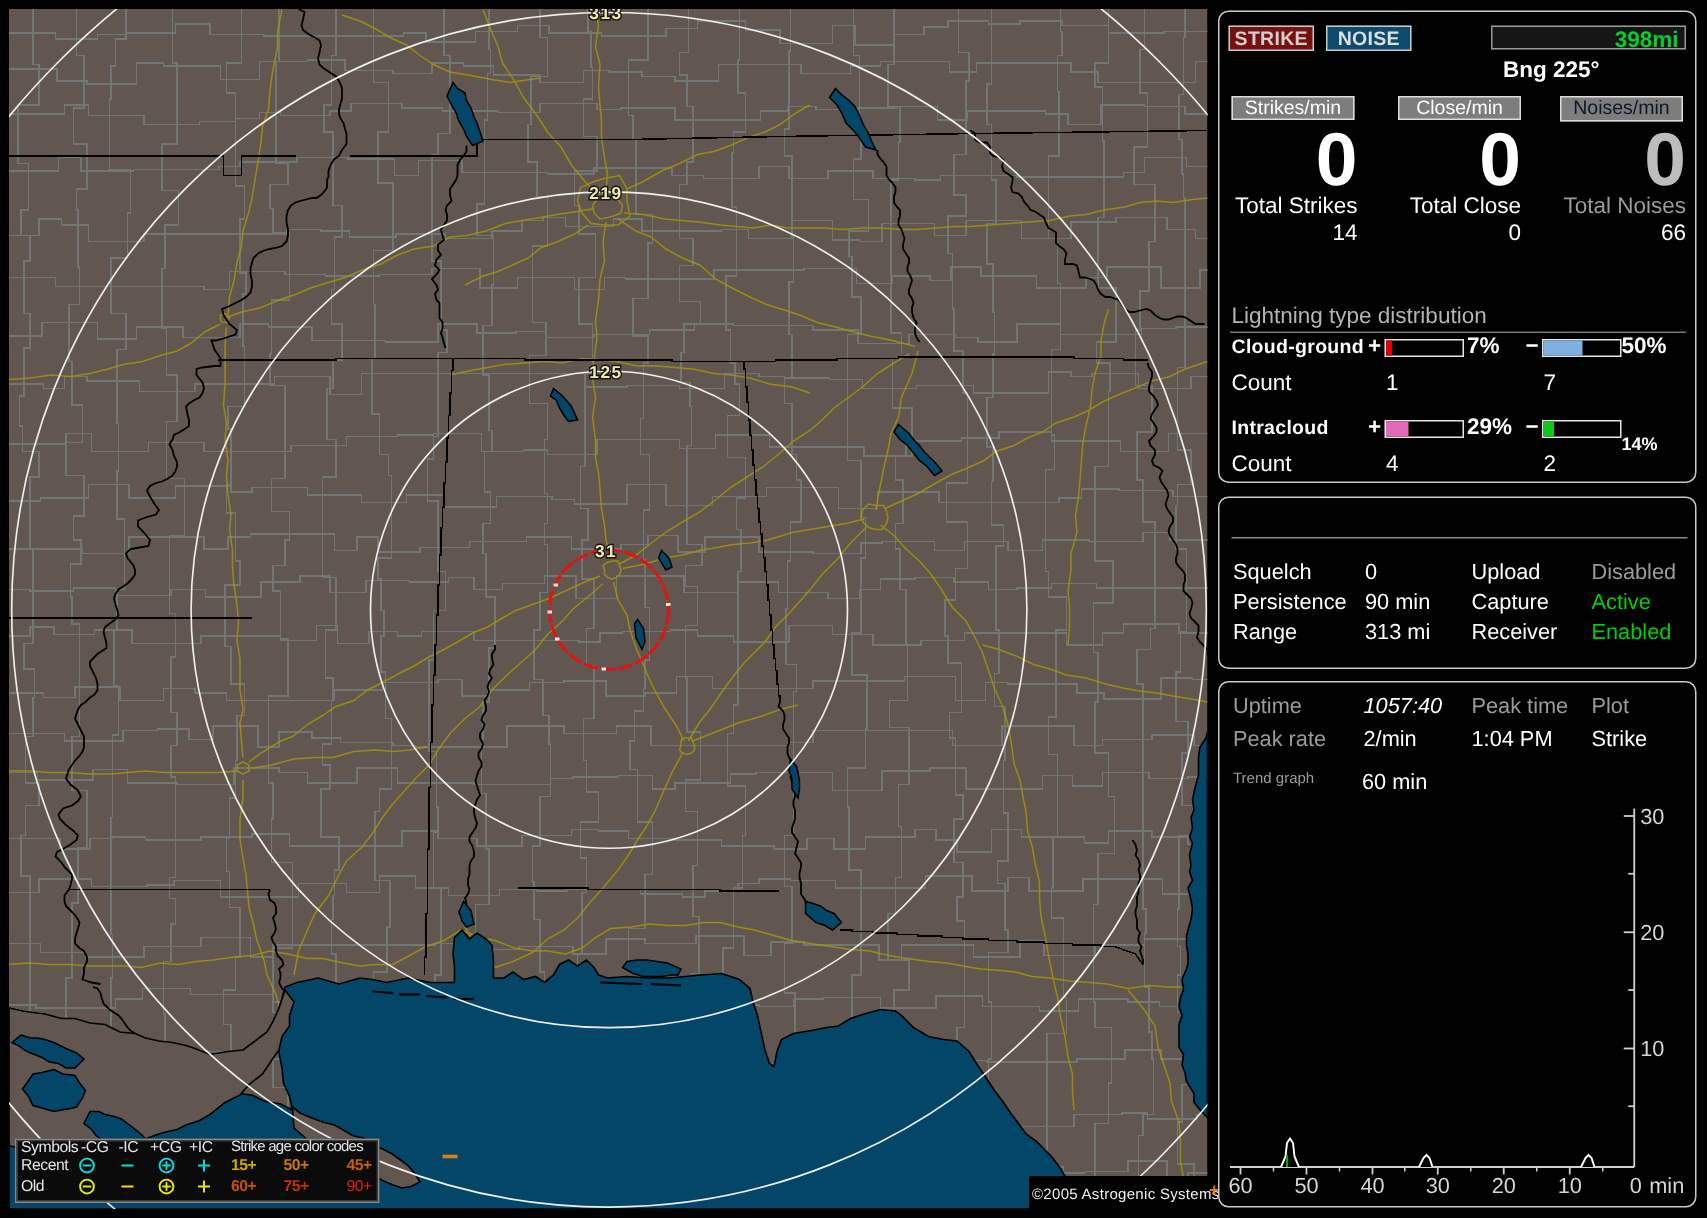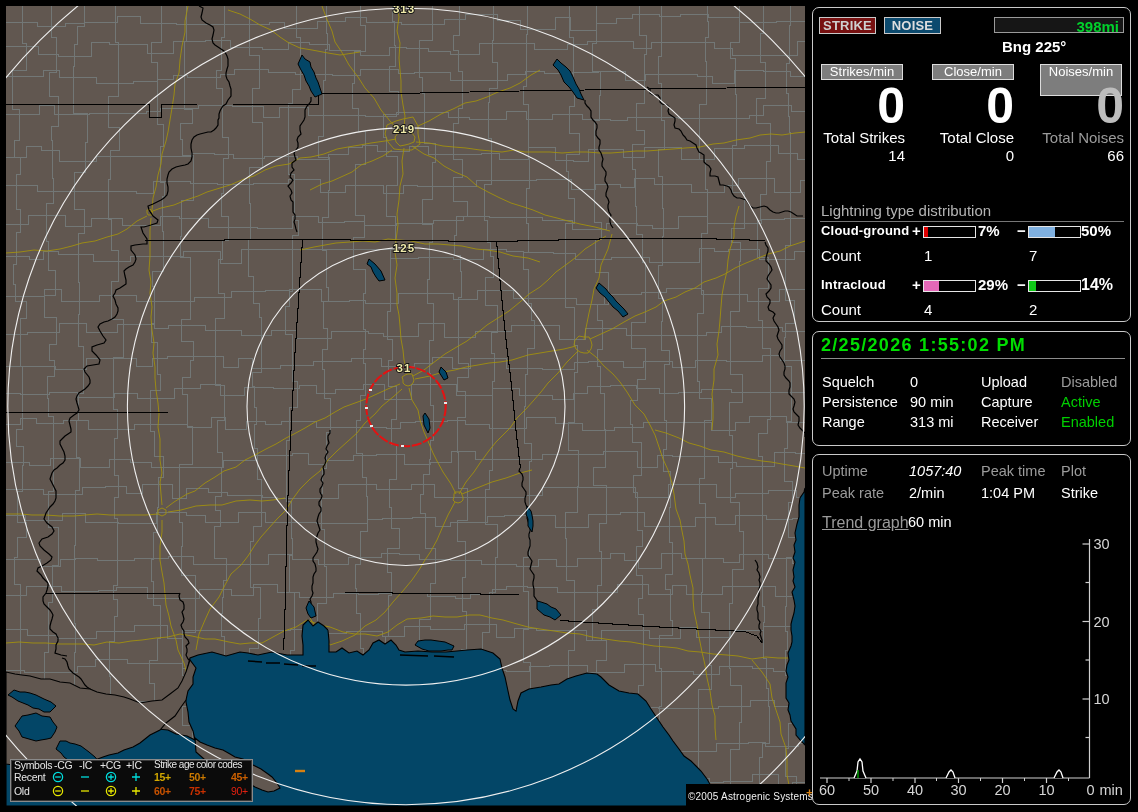--- a/index.html
+++ b/index.html
@@ -217,21 +217,21 @@
 <div class="abs" style="left:806px;top:786px;color:#d88010;font-size:12px;font-weight:bold;">+</div>
 <div class="panel" style="top:7px;height:315px;">
     <div class="btn" style="left:6px;top:9px;width:57px;height:17px;background:#771111;border:1px solid #c9c9c9;color:#cfcfcf;font-size:13px;font-weight:bold;line-height:15px;letter-spacing:0.2px;">STRIKE</div>
     <div class="btn" style="left:71px;top:9px;width:57px;height:17px;background:#0c4a6e;border:1px solid #c9c9c9;color:#dedede;font-size:13px;font-weight:bold;line-height:15px;letter-spacing:0.2px;">NOISE</div>
     <div class="btn" style="left:181px;top:9px;width:130px;height:16px;background:#161616;border:1px solid #9a9a9a;color:#fff;font-size:15px;font-weight:bold;line-height:15px;">
       <span style="position:absolute;left:7px;top:1px;margin-top:20px;">Bng 225°</span>
       <span style="position:absolute;right:4px;top:1px;color:#00d22c;">398mi</span>
     </div>
     <div class="btn" style="left:8px;top:56px;width:82px;height:16px;background:#7d7d7d;border:1px solid #dcdcdc;color:#fff;font-size:13px;line-height:14px;">Strikes/min</div>
     <div class="btn" style="left:119px;top:56px;width:82px;height:16px;background:#7d7d7d;border:1px solid #dcdcdc;color:#fff;font-size:13px;line-height:14px;">Close/min</div>
-    <div class="btn" style="left:227px;top:56px;width:82px;height:32px;background:#7d7d7d;border:1px solid #dcdcdc;color:#ffffff;font-size:13px;line-height:14px;">Noises/min</div>
+    <div class="btn" style="left:227px;top:56px;width:82px;height:17px;background:#7d7d7d;border:1px solid #dcdcdc;color:#0f172a;font-size:13px;line-height:14px;">Noises/min</div>
     <div class="t" style="left:0;top:69px;width:92px;text-align:right;color:#fff;font-size:50px;font-weight:bold;">0</div>
     <div class="t" style="left:110px;top:69px;width:91px;text-align:right;color:#fff;font-size:50px;font-weight:bold;">0</div>
     <div class="t" style="left:220px;top:69px;width:91px;text-align:right;color:#bdbdbd;font-size:50px;font-weight:bold;">0</div>
     <div class="t white" style="left:0;top:121px;width:92px;text-align:right;font-size:15px;">Total Strikes</div>
     <div class="t white" style="left:110px;top:121px;width:91px;text-align:right;font-size:15px;">Total Close</div>
     <div class="t gray" style="left:220px;top:121px;width:91px;text-align:right;font-size:15px;">Total Noises</div>
     <div class="t white" style="left:0;top:139px;width:92px;text-align:right;font-size:15px;">14</div>
     <div class="t white" style="left:110px;top:139px;width:91px;text-align:right;font-size:15px;">0</div>
     <div class="t white" style="left:220px;top:139px;width:91px;text-align:right;font-size:15px;">66</div>
     <div class="t" style="left:8px;top:194px;font-size:15px;color:#b4b4b4;">Lightning type distribution</div>
@@ -253,27 +253,26 @@
     <div class="t white" style="left:8px;top:269px;font-size:13px;font-weight:bold;letter-spacing:0.2px;">Intracloud</div>
     <div class="t white" style="left:99px;top:268px;font-size:15px;font-weight:bold;">+</div>
     <div class="bar" style="left:110px;top:272px;">
       <i style="width:29%;background:#e468b8;"></i>
     </div>
     <div class="t white" style="left:165px;top:268px;font-size:15px;font-weight:bold;">29%</div>
     <div class="t white" style="left:204px;top:268px;font-size:15px;font-weight:bold;">−</div>
     <div class="bar" style="left:215px;top:272px;">
       <i style="width:14%;background:#10c818;"></i>
     </div>
-    <div class="t white" style="left:268px;top:268px;font-size:16px;font-weight:bold;">14%</div>
+    <div class="t white" style="left:268px;top:281px;font-size:12px;font-weight:bold;">14%</div>
     <div class="t white" style="left:8px;top:293px;font-size:15px;">Count</div>
     <div class="t white" style="left:111px;top:293px;font-size:15px;">4</div>
     <div class="t white" style="left:216px;top:293px;font-size:15px;">2</div>
   </div>
 <div class="panel" style="top:331px;height:115px;">
-    <div class="t" style="left:8px;top:3px;font-size:18px;font-weight:bold;color:#00dd00;letter-spacing:1.3px;">2/25/2026 1:55:02 PM</div>
     <div class="abs" style="left:8px;top:26px;width:304px;height:1px;background:#8c8c8c;"></div>
     <div class="t white" style="left:9px;top:42px;font-size:14.5px;">Squelch</div>
     <div class="t white" style="left:97px;top:42px;font-size:14.5px;">0</div>
     <div class="t white" style="left:168px;top:42px;font-size:14.5px;">Upload</div>
     <div class="t" style="left:248px;top:42px;font-size:14.5px;"><span class="gray">Disabled</span></div>
     <div class="t white" style="left:9px;top:62px;font-size:14.5px;">Persistence</div>
     <div class="t white" style="left:97px;top:62px;font-size:14.5px;">90 min</div>
     <div class="t white" style="left:168px;top:62px;font-size:14.5px;">Capture</div>
     <div class="t" style="left:248px;top:62px;font-size:14.5px;"><span class="green">Active</span></div>
     <div class="t white" style="left:9px;top:82px;font-size:14.5px;">Range</div>
@@ -283,21 +282,21 @@
   </div>
 <div class="panel" style="top:454px;height:351px;">
     <div class="t gray" style="left:9px;top:8px;font-size:14.5px;">Uptime</div>
     <div class="t white" style="left:96px;top:8px;font-size:14.5px;font-style:italic;">1057:40</div>
     <div class="t gray" style="left:168px;top:8px;font-size:14.5px;">Peak time</div>
     <div class="t gray" style="left:248px;top:8px;font-size:14.5px;">Plot</div>
     <div class="t gray" style="left:9px;top:30px;font-size:14.5px;">Peak rate</div>
     <div class="t white" style="left:96px;top:30px;font-size:14.5px;">2/min</div>
     <div class="t white" style="left:168px;top:30px;font-size:14.5px;">1:04 PM</div>
     <div class="t white" style="left:248px;top:30px;font-size:14.5px;">Strike</div>
-    <div class="t gray" style="left:9px;top:59px;font-size:16px;text-decoration:underline;">Trend graph</div>
+    <div class="t gray" style="left:9px;top:59px;font-size:10px;">Trend graph</div>
     <div class="t white" style="left:95px;top:59px;font-size:14.5px;">60 min</div>
     <svg width="317" height="349" viewBox="0 0 317 349" style="position:absolute;left:0;top:0;">
       <path d="M276.5 84 L276.5 323 M7 323 L276.5 323" stroke="#d0d0d0" stroke-width="1.2" fill="none"></path>
       <path d="M269.5 89 L276.5 89" stroke="#d0d0d0" stroke-width="1.2"></path>
       <text x="280.5" y="94" font-size="14.5" fill="#d6d6d6" font-family="Liberation Sans,sans-serif">30</text>
       <path d="M269.5 166.5 L276.5 166.5" stroke="#d0d0d0" stroke-width="1.2"></path>
       <text x="280.5" y="171.5" font-size="14.5" fill="#d6d6d6" font-family="Liberation Sans,sans-serif">20</text>
       <path d="M269.5 244 L276.5 244" stroke="#d0d0d0" stroke-width="1.2"></path>
       <text x="280.5" y="249" font-size="14.5" fill="#d6d6d6" font-family="Liberation Sans,sans-serif">10</text>
       <path d="M272.5 127.5 L276.5 127.5" stroke="#d0d0d0" stroke-width="1.2"></path>

